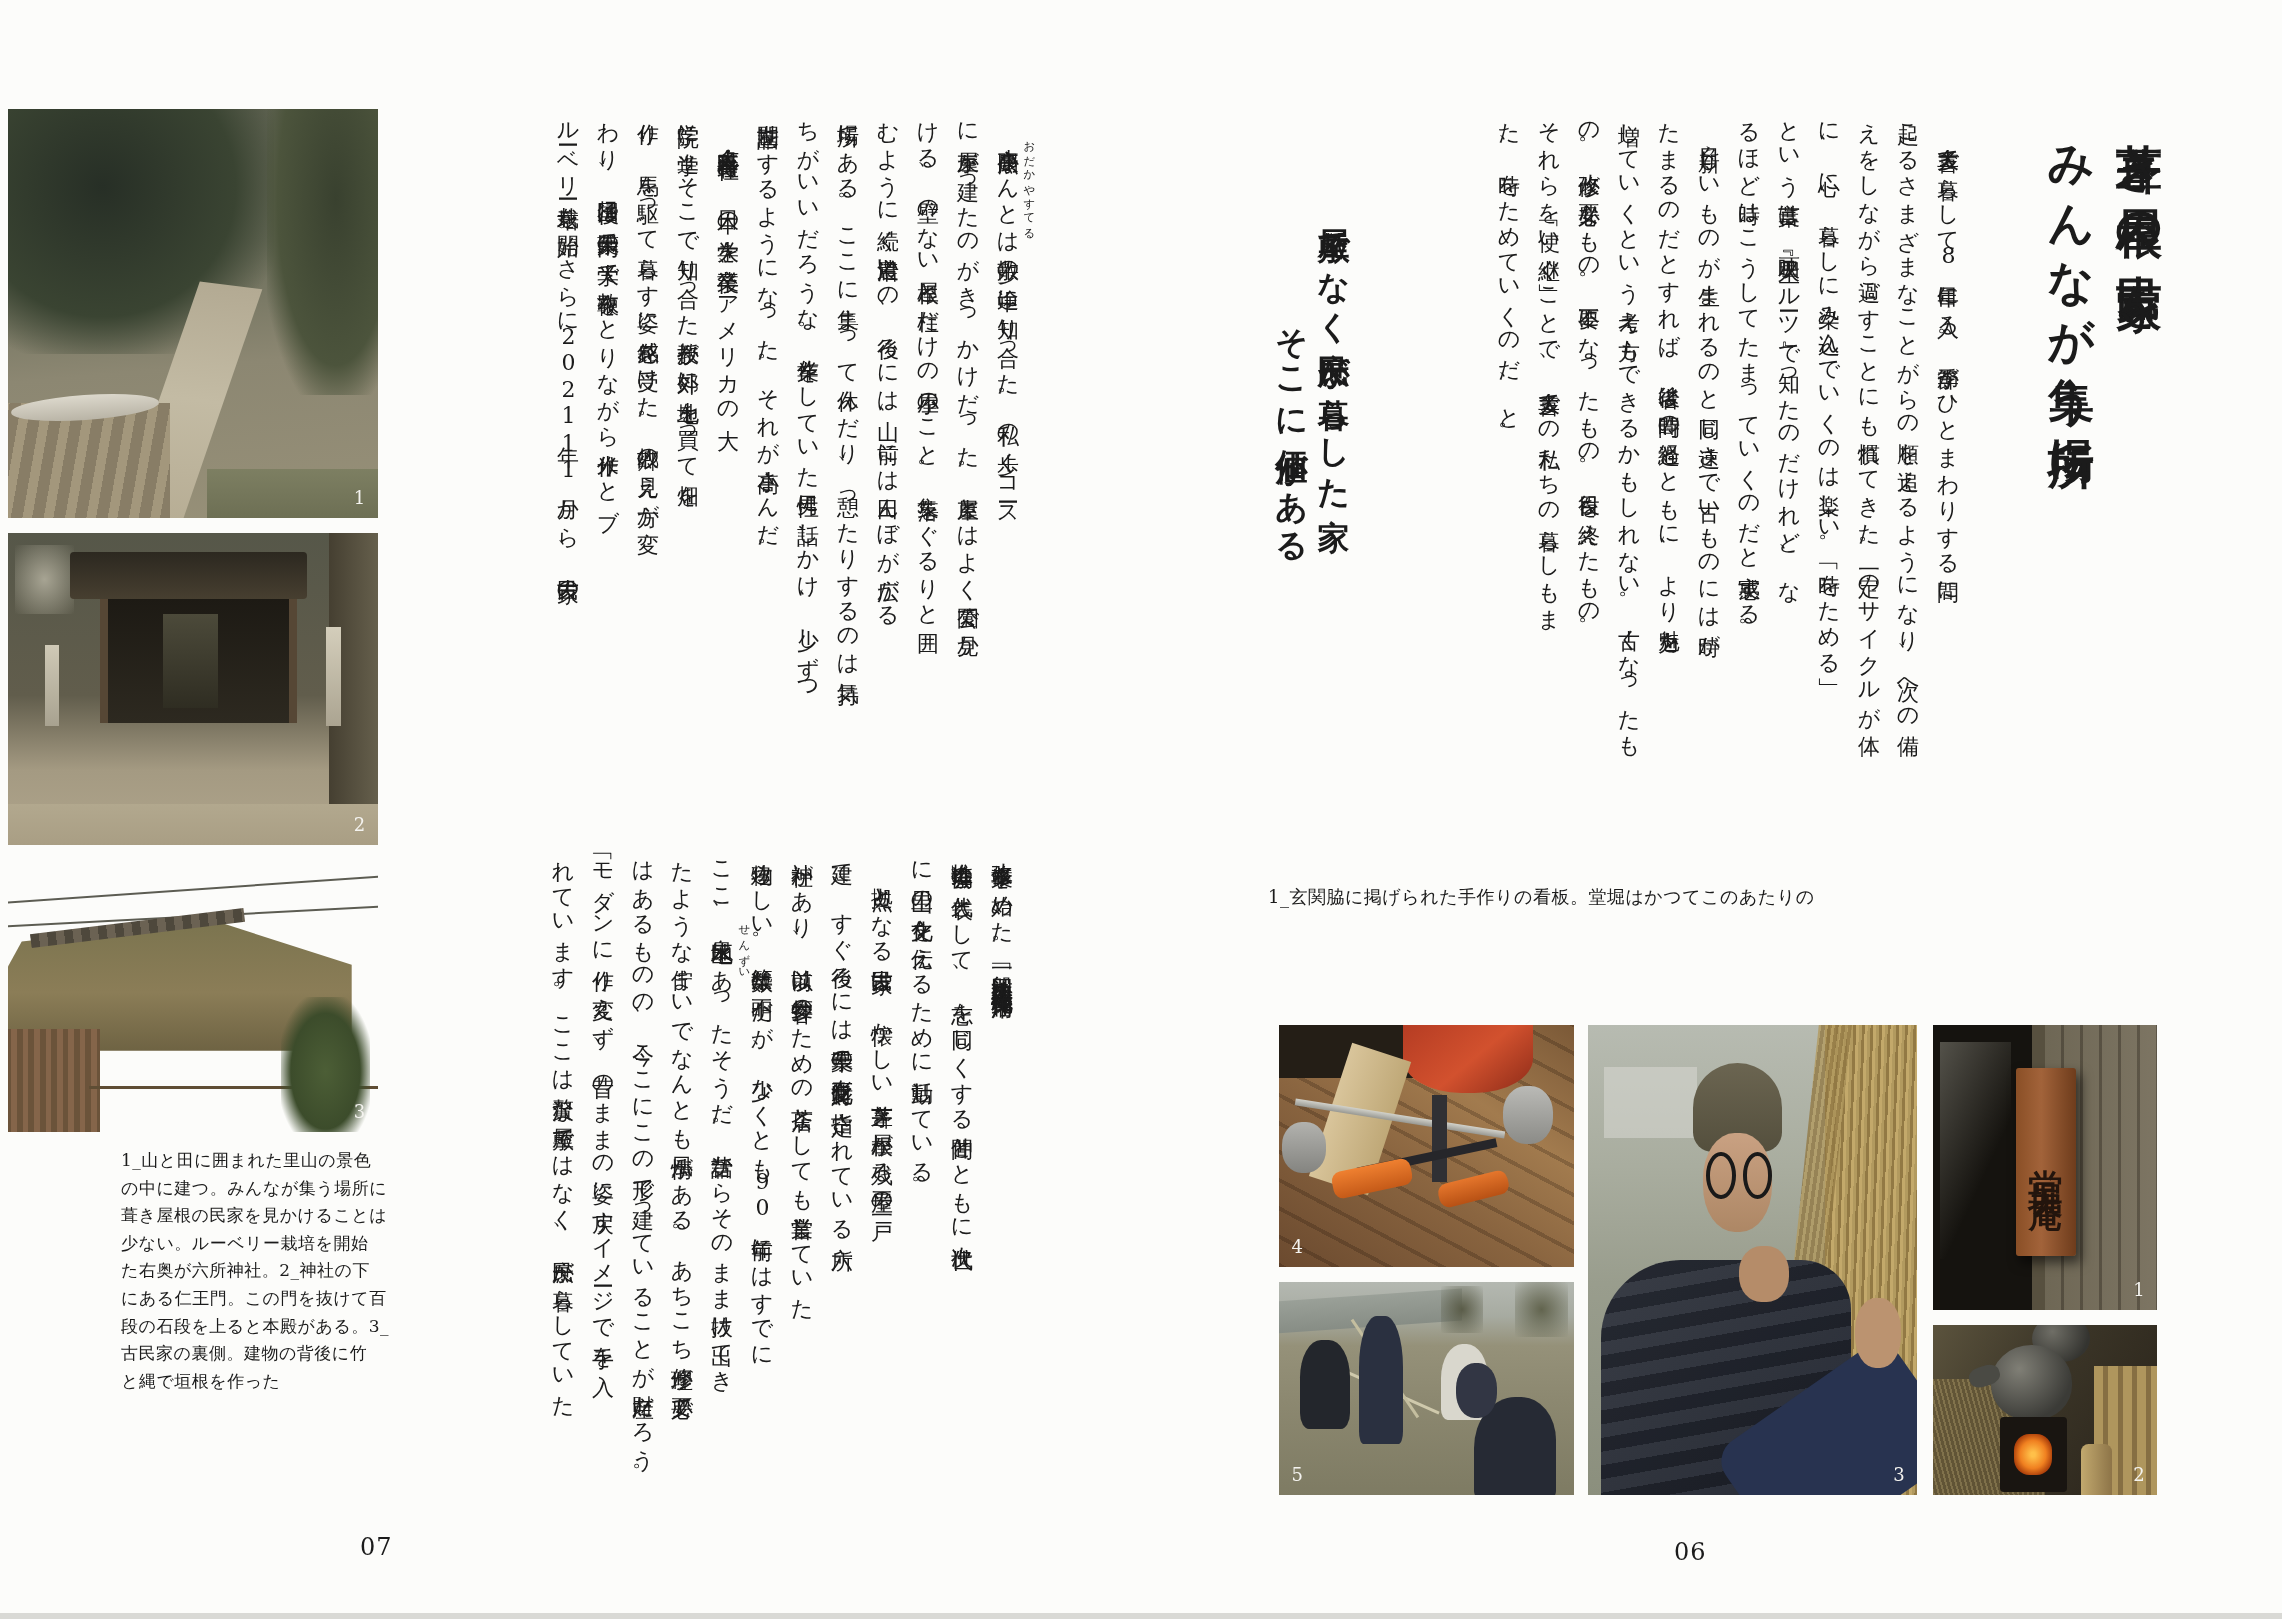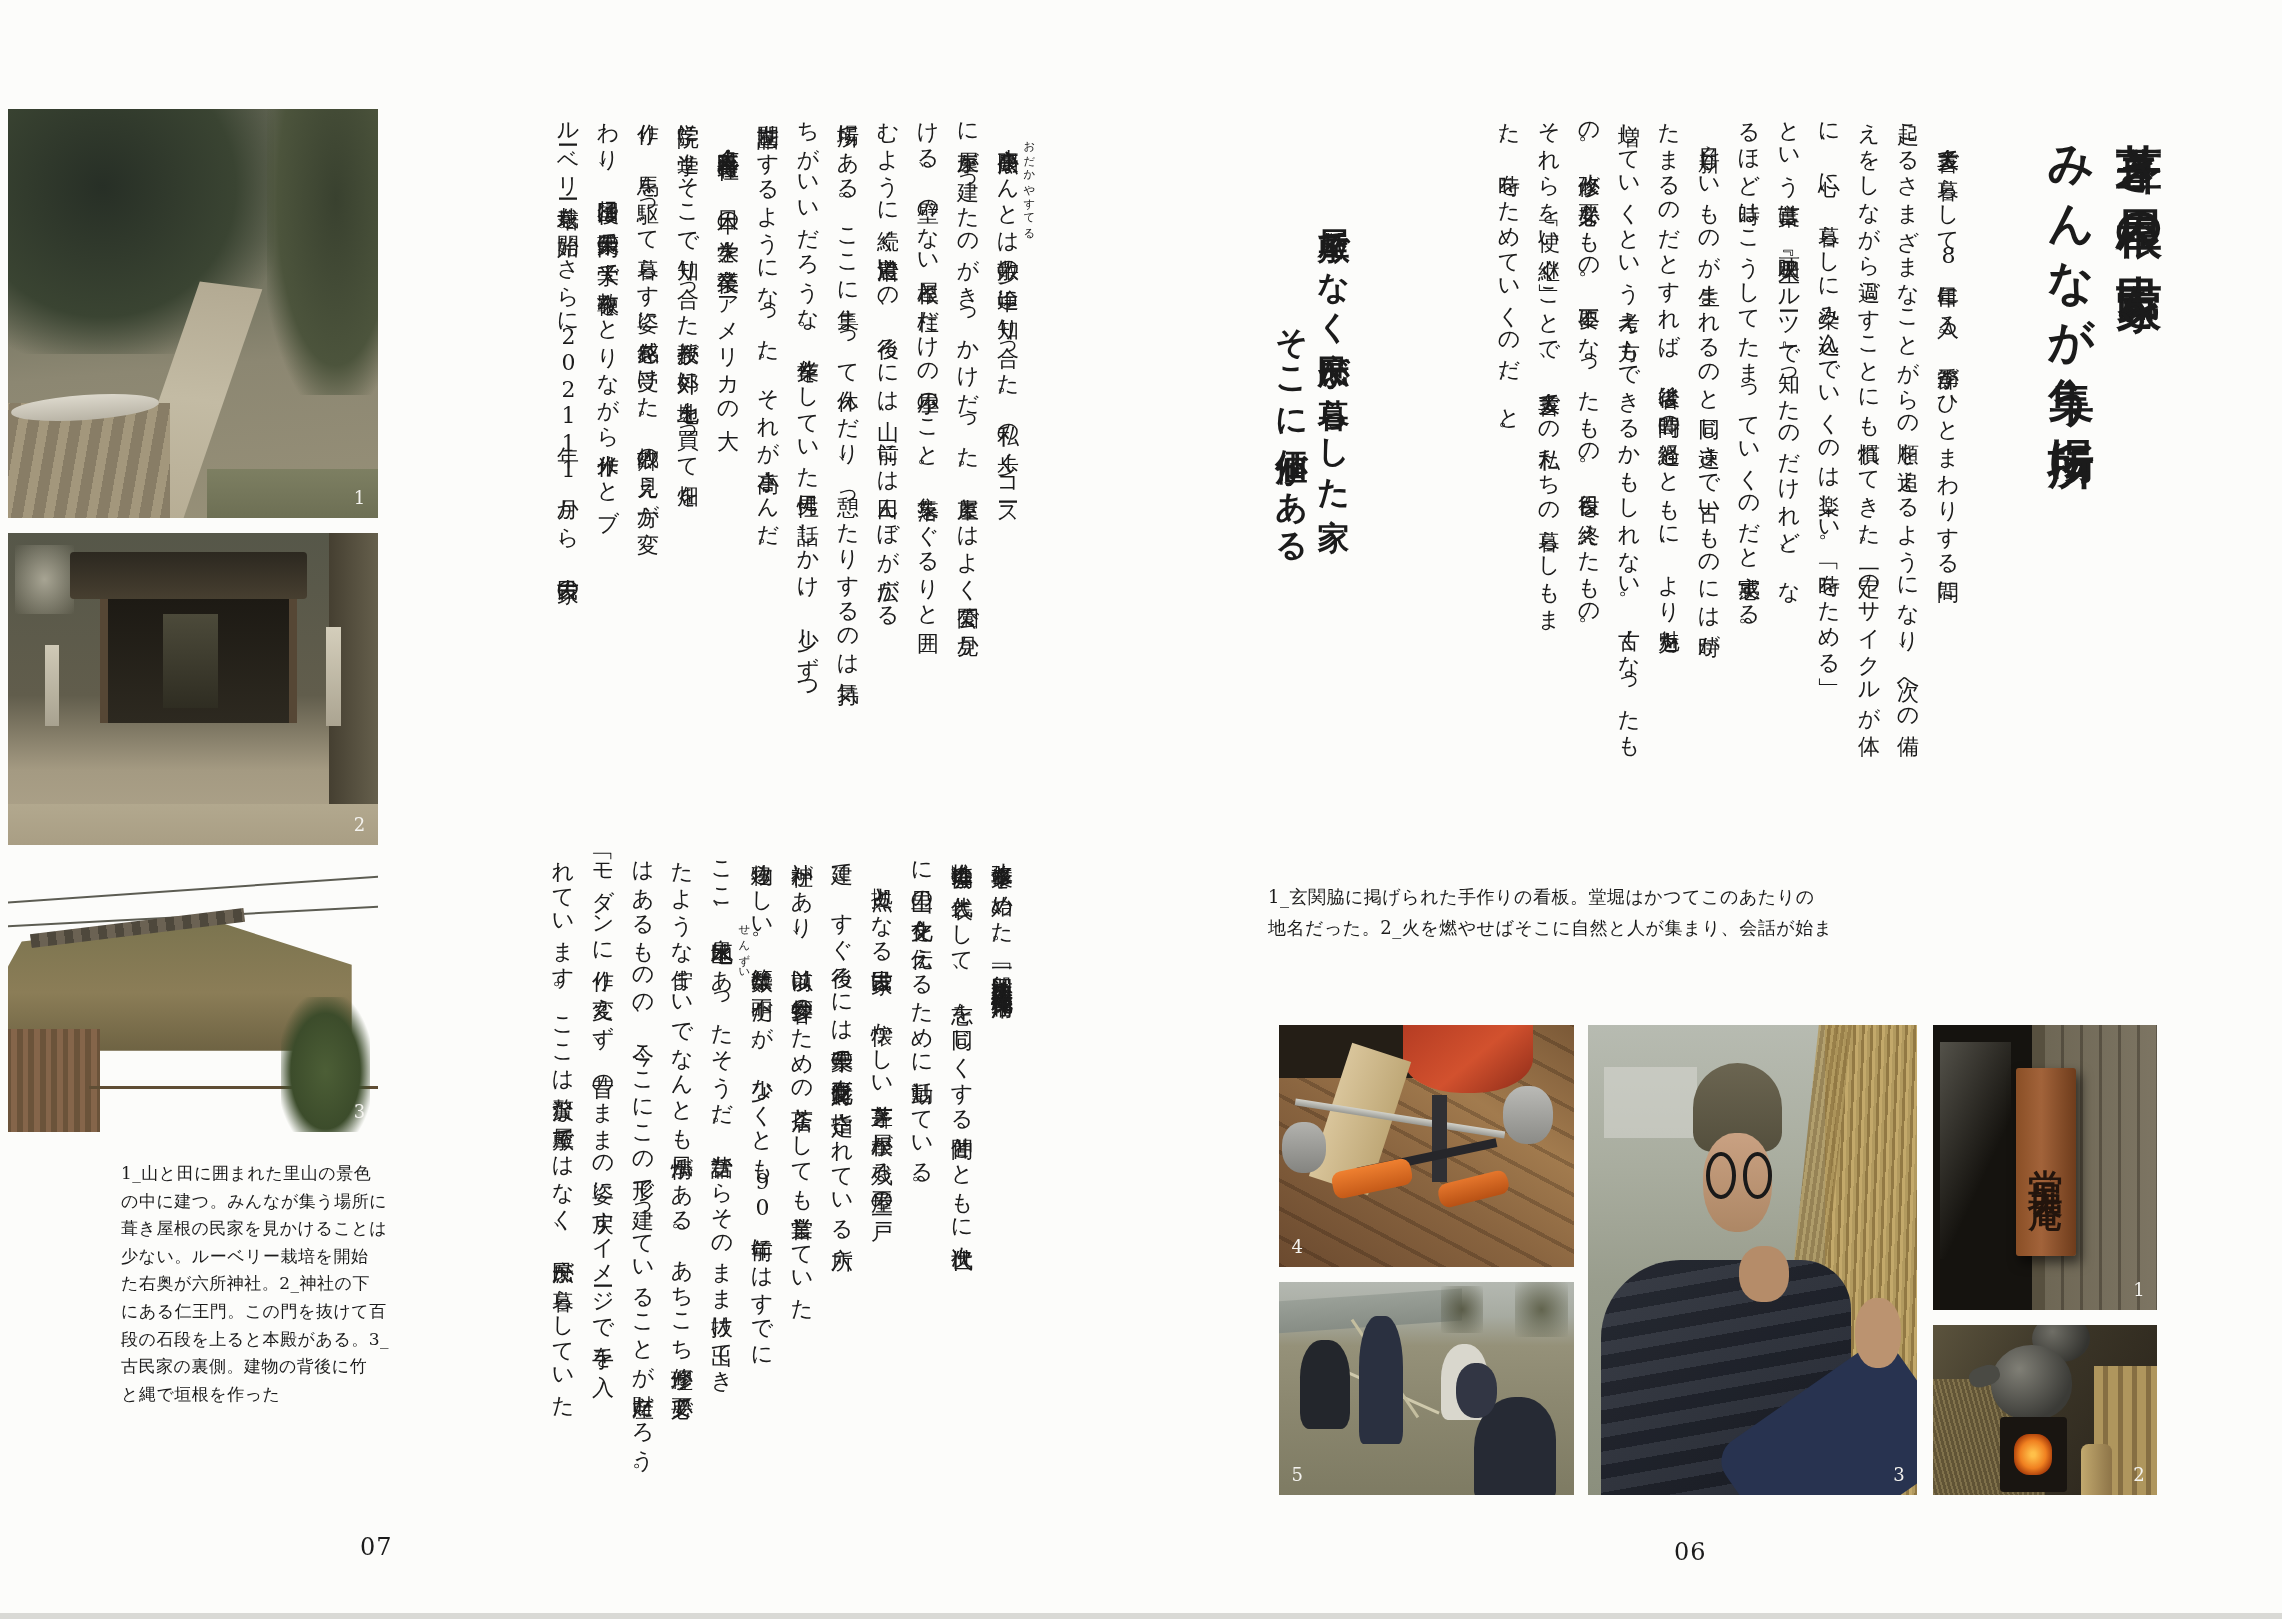--- a/index.html
+++ b/index.html
@@ -11,21 +11,21 @@
   .vcol{
     position:absolute;writing-mode:vertical-rl;text-orientation:upright;
     line-height:1;white-space:nowrap;letter-spacing:1.4px;font-size:22px;color:#1b1b1b;
   }
   .vcol.indent{padding-top:24px;}
   .title-col{font-size:46px;letter-spacing:4.3px;font-weight:700;}
   .subtitle-col{font-size:32px;letter-spacing:2.9px;font-weight:600;}
   .furi{position:absolute;writing-mode:vertical-rl;text-orientation:upright;
         font-size:11.4px;letter-spacing:1.4px;line-height:1;color:#1b1b1b;}
   
-  .cap{position:absolute;font-size:17px;line-height:27.6px;letter-spacing:0.5px;margin-top:13px;}
+  .cap{position:absolute;font-size:17px;line-height:27.6px;letter-spacing:0.5px;}
   .capR{position:absolute;font-size:18px;line-height:31px;letter-spacing:0.5px;}
   .cap div,.capR div{white-space:nowrap;}
   .pagenum{position:absolute;font-size:24px;letter-spacing:1px;color:#1b1b1b;}
   
   .ph{position:absolute;overflow:hidden;}
   .ph *{position:absolute;}
   .phnum{font-size:18px;color:#f4f3ef;z-index:9;line-height:1;}
   .num-br{right:12.4px;bottom:11.4px;}
   .num-bl{left:12.4px;bottom:11.4px;}
 
@@ -186,21 +186,20 @@
   <div class="vcol" style="left:1618px;top:107px;">増していくという考え方もできるかもしれない。古くなったも</div>
   <div class="vcol" style="left:1578px;top:107px;">の。改修が必要なもの。不要になったもの。役目を終えたもの。</div>
   <div class="vcol" style="left:1538px;top:107px;">それらを「使い継ぐ」ことで、大多喜での私たちの暮らしもま</div>
   <div class="vcol" style="left:1498px;top:107px;">た、時をためていくのだ、と。</div>
 
   <div class="vcol subtitle-col" style="left:1318px;top:204px;">屋敷でなく庶民が暮らした家</div>
   <div class="vcol subtitle-col" style="left:1276px;top:306px;">そこに価値がある</div>
 
   <div class="capR" style="left:1268px;top:881px;">
     <div>1_玄関脇に掲げられた手作りの看板。堂堀はかつてこのあたりの</div>
-    <div>地名だった。2_火を燃やせばそこに自然と人が集まり、会話が始ま</div>
   </div>
 
   <div class="ph p4r" style="left:1279px;top:1025px;width:295px;height:242px;">
     <div class="dark"></div>
     <div class="sleeve"></div>
     <div class="plank"></div>
     <div class="saw"></div>
     <div class="gloveR"></div>
     <div class="gloveL"></div>
     <div class="cvert"></div>

